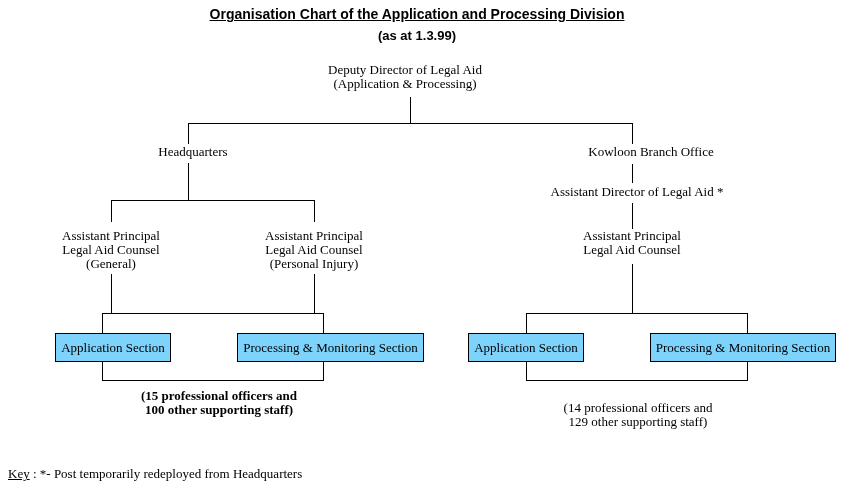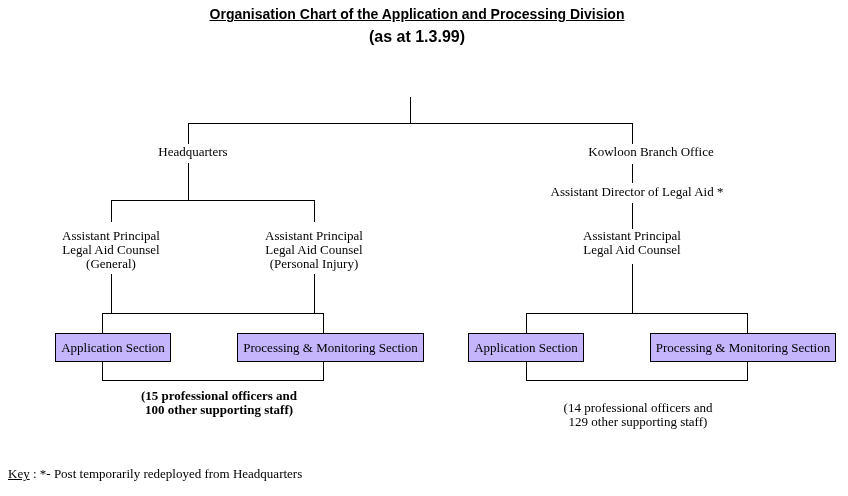--- a/index.html
+++ b/index.html
@@ -15,42 +15,42 @@
   }
   .heading {
     position: absolute;
     left: 0;
     width: 834px;
     text-align: center;
     font-family: "Liberation Sans", sans-serif;
     font-weight: 700;
   }
   .page-title { top: 6px; font-size: 14px; text-decoration: underline; }
-  .page-subtitle { top: 28px; font-size: 16px; }
+  .page-subtitle { top: 28px; font-size: 13px; }
   .hline, .vline { position: absolute; background: #000000; }
   .hline { height: 1px; }
   .vline { width: 1px; }
   .tnode {
     position: absolute;
     transform: translateX(-50%);
     text-align: center;
     line-height: 14px;
     white-space: nowrap;
   }
   .tnode span { display: block; }
   .loop {
     position: absolute;
     border: 1px solid #000000;
     z-index: 1;
     box-sizing: border-box;
   }
   .obox {
     position: absolute;
     border: 1px solid #000000;
-    background: #c4b5fd;
+    background: #7dd3fc;
     z-index: 2;
     box-sizing: border-box;
     display: flex;
     align-items: center;
     justify-content: center;
     white-space: nowrap;
   }
   .keyline {
     position: absolute;
     left: 8px;
@@ -62,20 +62,22 @@
 </style>
 </head>
 <body>
 
 <div class="canvas">
 
   <div class="heading page-title">Organisation Chart of the Application and Processing Division</div>
   <div class="heading page-subtitle">(as at 1.3.99)</div>
 
   <div class="tnode" style="left:405px; top:63px;">
+    <span>Deputy Director of Legal Aid</span>
+    <span>(Application &amp; Processing)</span>
   </div>
 
   <div class="vline" style="left:410px; top:97px; height:27px;"></div>
   <div class="hline" style="left:188px; top:123px; width:445px;"></div>
 
   <div class="vline" style="left:188px; top:124px; height:20px;"></div>
   <div class="tnode" style="left:193px; top:145px;">
     <span>Headquarters</span>
   </div>
   <div class="vline" style="left:188px; top:163px; height:38px;"></div>

